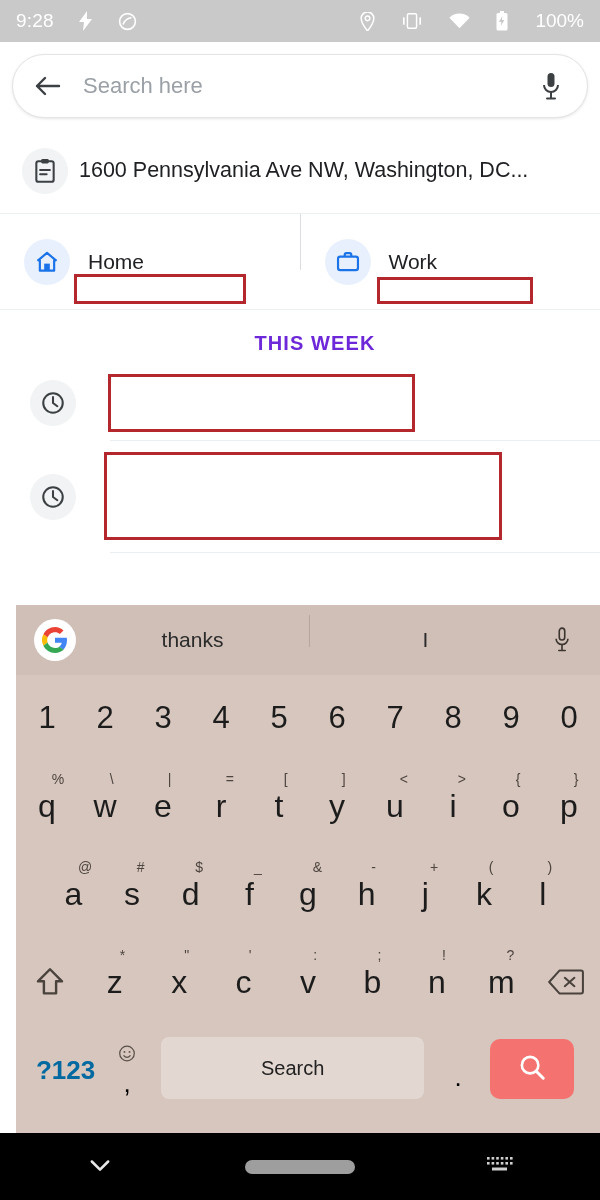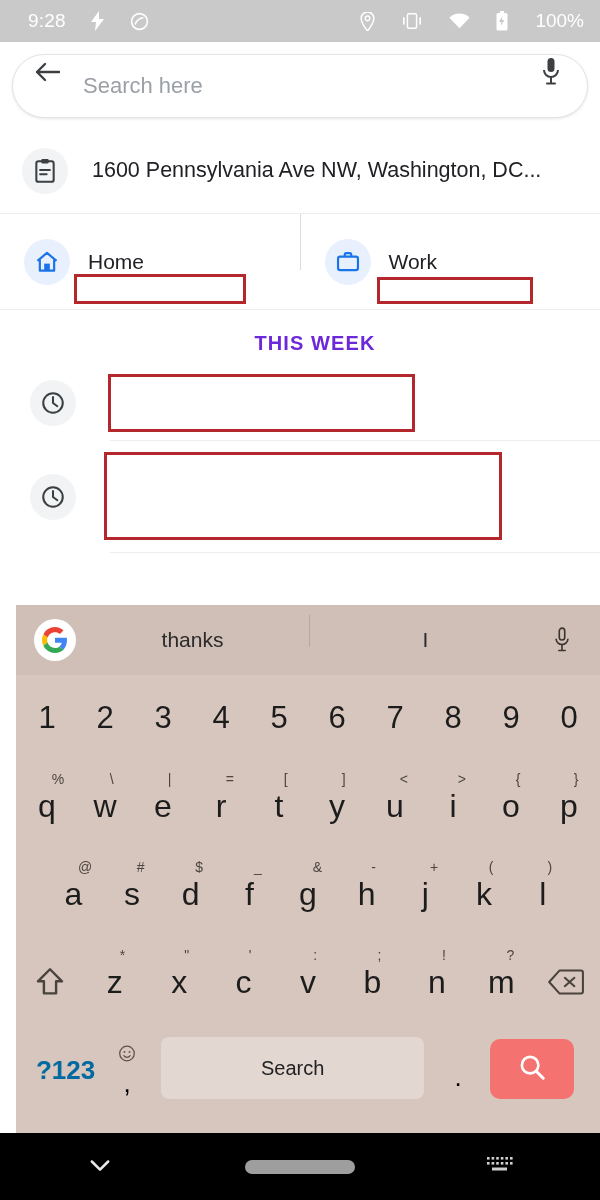--- a/index.html
+++ b/index.html
@@ -10,31 +10,31 @@
     overflow: hidden;
   }
   .screen { position: relative; width: 600px; height: 1200px; background: #fff; }
 
   
   .status-bar {
     height: 42px; background: #c9c9c9; color: #ffffff;
     display: flex; align-items: center; padding: 0 16px;
     font-size: 19px; font-weight: 500;
   }
-  .status-left { display: flex; align-items: center; gap: 24px; margin-left: 12px; }
+  .status-left { display: flex; align-items: center; gap: 24px; }
   .status-right { margin-left: auto; display: flex; align-items: center; gap: 26px; }
   .status-time { font-size: 19px; letter-spacing: .2px; }
   .status-batt-pct { font-size: 19px; margin-left: 1px; }
   .sicon { display: inline-flex; align-items: center; }
 
   
   .search-wrap { padding: 12px 12px 10px 12px; background: #fff; }
   .search-bar {
     height: 64px; border: 1px solid #e4e4e4; border-radius: 34px;
-    background: #fff; display: flex; 
+    background: #fff; display: flex; align-items: center;
     padding: 0 20px 0 18px;
     box-shadow: 0 1px 3px rgba(0,0,0,.10);
   }
   .back-arrow { width: 34px; height: 34px; display: flex; align-items: center; justify-content: center; flex: 0 0 auto; }
   .search-input {
     flex: 1; border: none; outline: none; background: transparent;
     font-size: 22px; color: #202124; margin-left: 18px;
     font-family: "Liberation Sans", sans-serif;
   }
   .search-input::placeholder { color: #9aa0a6; }
@@ -45,21 +45,21 @@
     height: 86px; display: flex; align-items: center;
     padding: 0 22px; background: #fff;
     border-bottom: 1px solid #eceff1;
   }
   .circle-icon {
     width: 46px; height: 46px; border-radius: 50%;
     background: #f1f3f4; display: flex; align-items: center; justify-content: center;
     flex: 0 0 auto;
   }
   .clip-text {
-    margin-left: 24px; font-size: 21.5px; color: #202124;
+    margin-left: 11px; font-size: 21.5px; color: #202124;
     white-space: nowrap; overflow: hidden;
   }
 
   
   .shortcut-band {
     height: 96px; display: flex; 
     background: #fff; border-bottom: 1px solid #eceff1;
     position: relative;
   }
   .shortcut { flex: 1; display: flex; align-items: center; padding-left: 24px; position: relative; }

